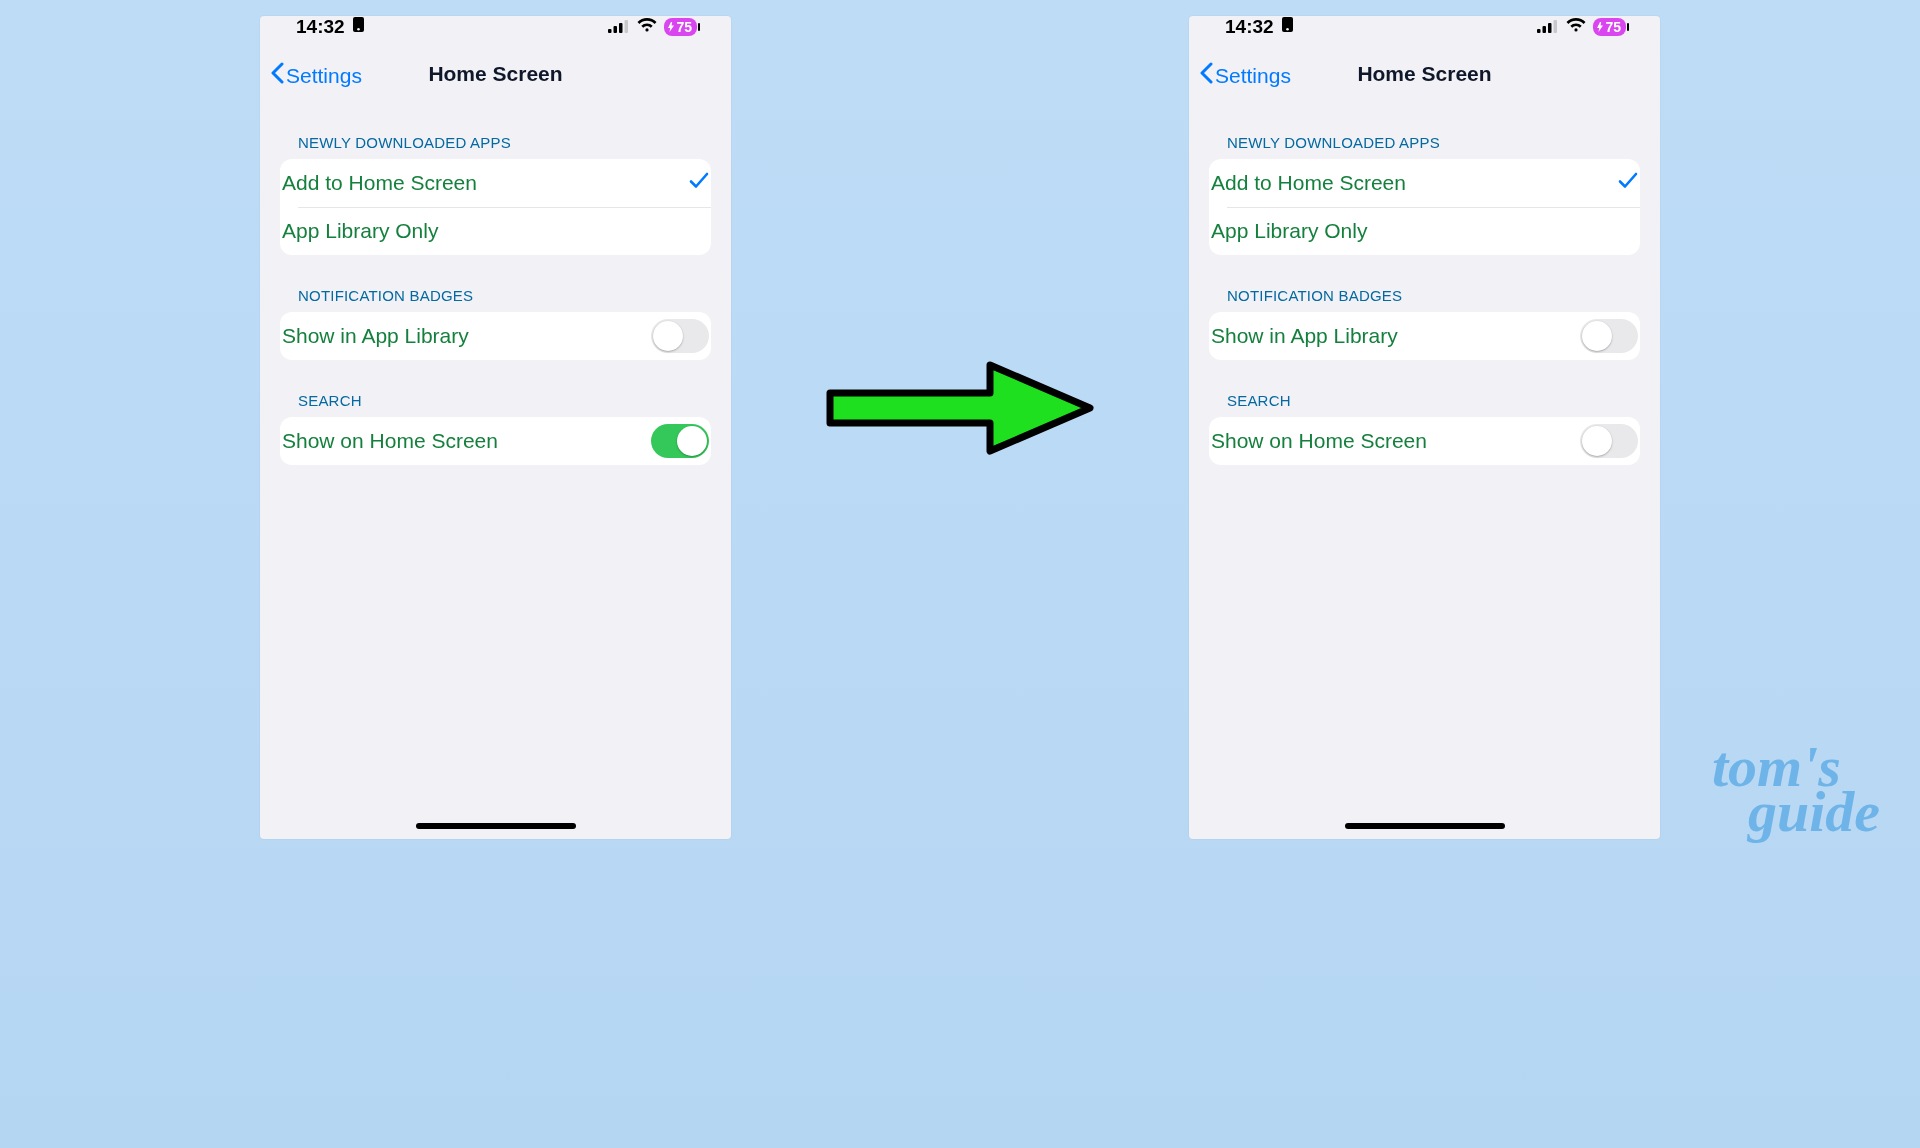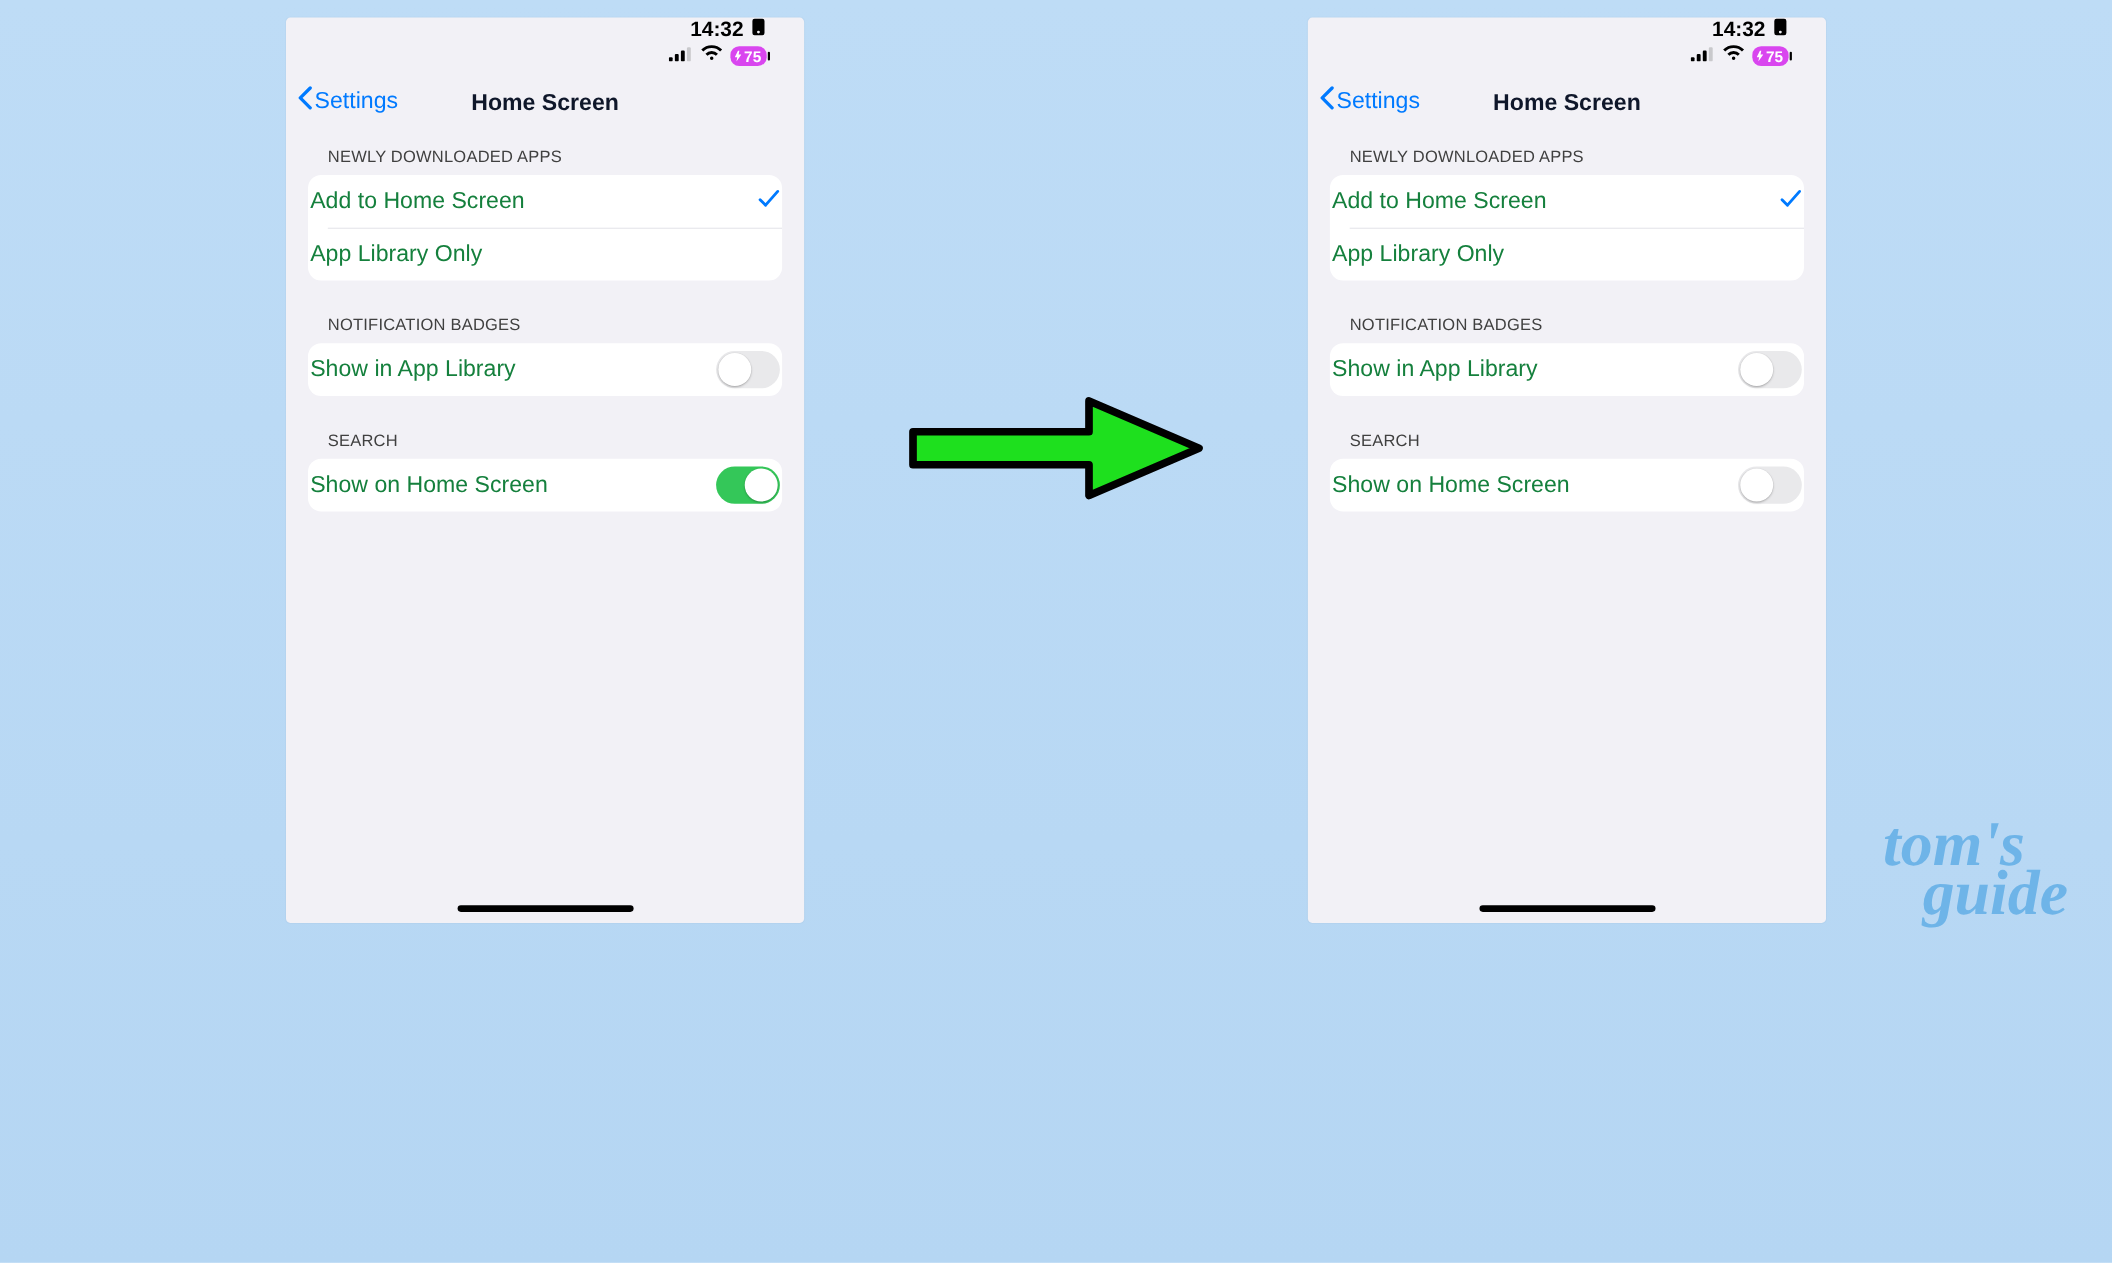--- a/index.html
+++ b/index.html
@@ -29,56 +29,55 @@
     border-radius: 4px;
     margin-top: 16px;
     box-shadow: 0 0 0 1px rgba(0,0,0,0.02);
     display: flex;
     flex-direction: column;
     position: relative;
   }
   .status-bar {
     height: 46px;
     display: flex;
-    align-items: flex-end;
+    align-items: flex-start;
     justify-content: space-between;
     padding: 0 34px 0 36px;
     font-size: 19px;
     font-weight: 600;
     color: #000;
-    flex-direction: column;
   }
   .status-left { display: flex; align-items: center; gap: 6px; }
   .status-right { display: flex; align-items: center; gap: 7px; }
   .nav-bar {
     height: 44px;
     position: relative;
     display: flex;
-    align-items: flex-end;
+    align-items: flex-start;
   }
   .back-btn {
     position: absolute;
     left: 10px;
     display: flex;
     align-items: center;
     color: #007aff;
     font-size: 21px;
     gap: 2px;
   }
   .page-title {
     width: 100%;
     text-align: center;
     font-size: 21px;
     font-weight: 600;
     color: #0f172a;
   }
   .content { padding: 0 20px; }
   .section-header {
     font-size: 15px;
-    color: #404040;
+    color: #0369a1;
     letter-spacing: 0.2px;
     padding: 32px 18px 8px 18px;
     text-transform: uppercase;
   }
   .section-header.first { padding-top: 28px; }
   .group {
     background: #ffffff;
     border-radius: 12px;
     overflow: hidden;
   }

